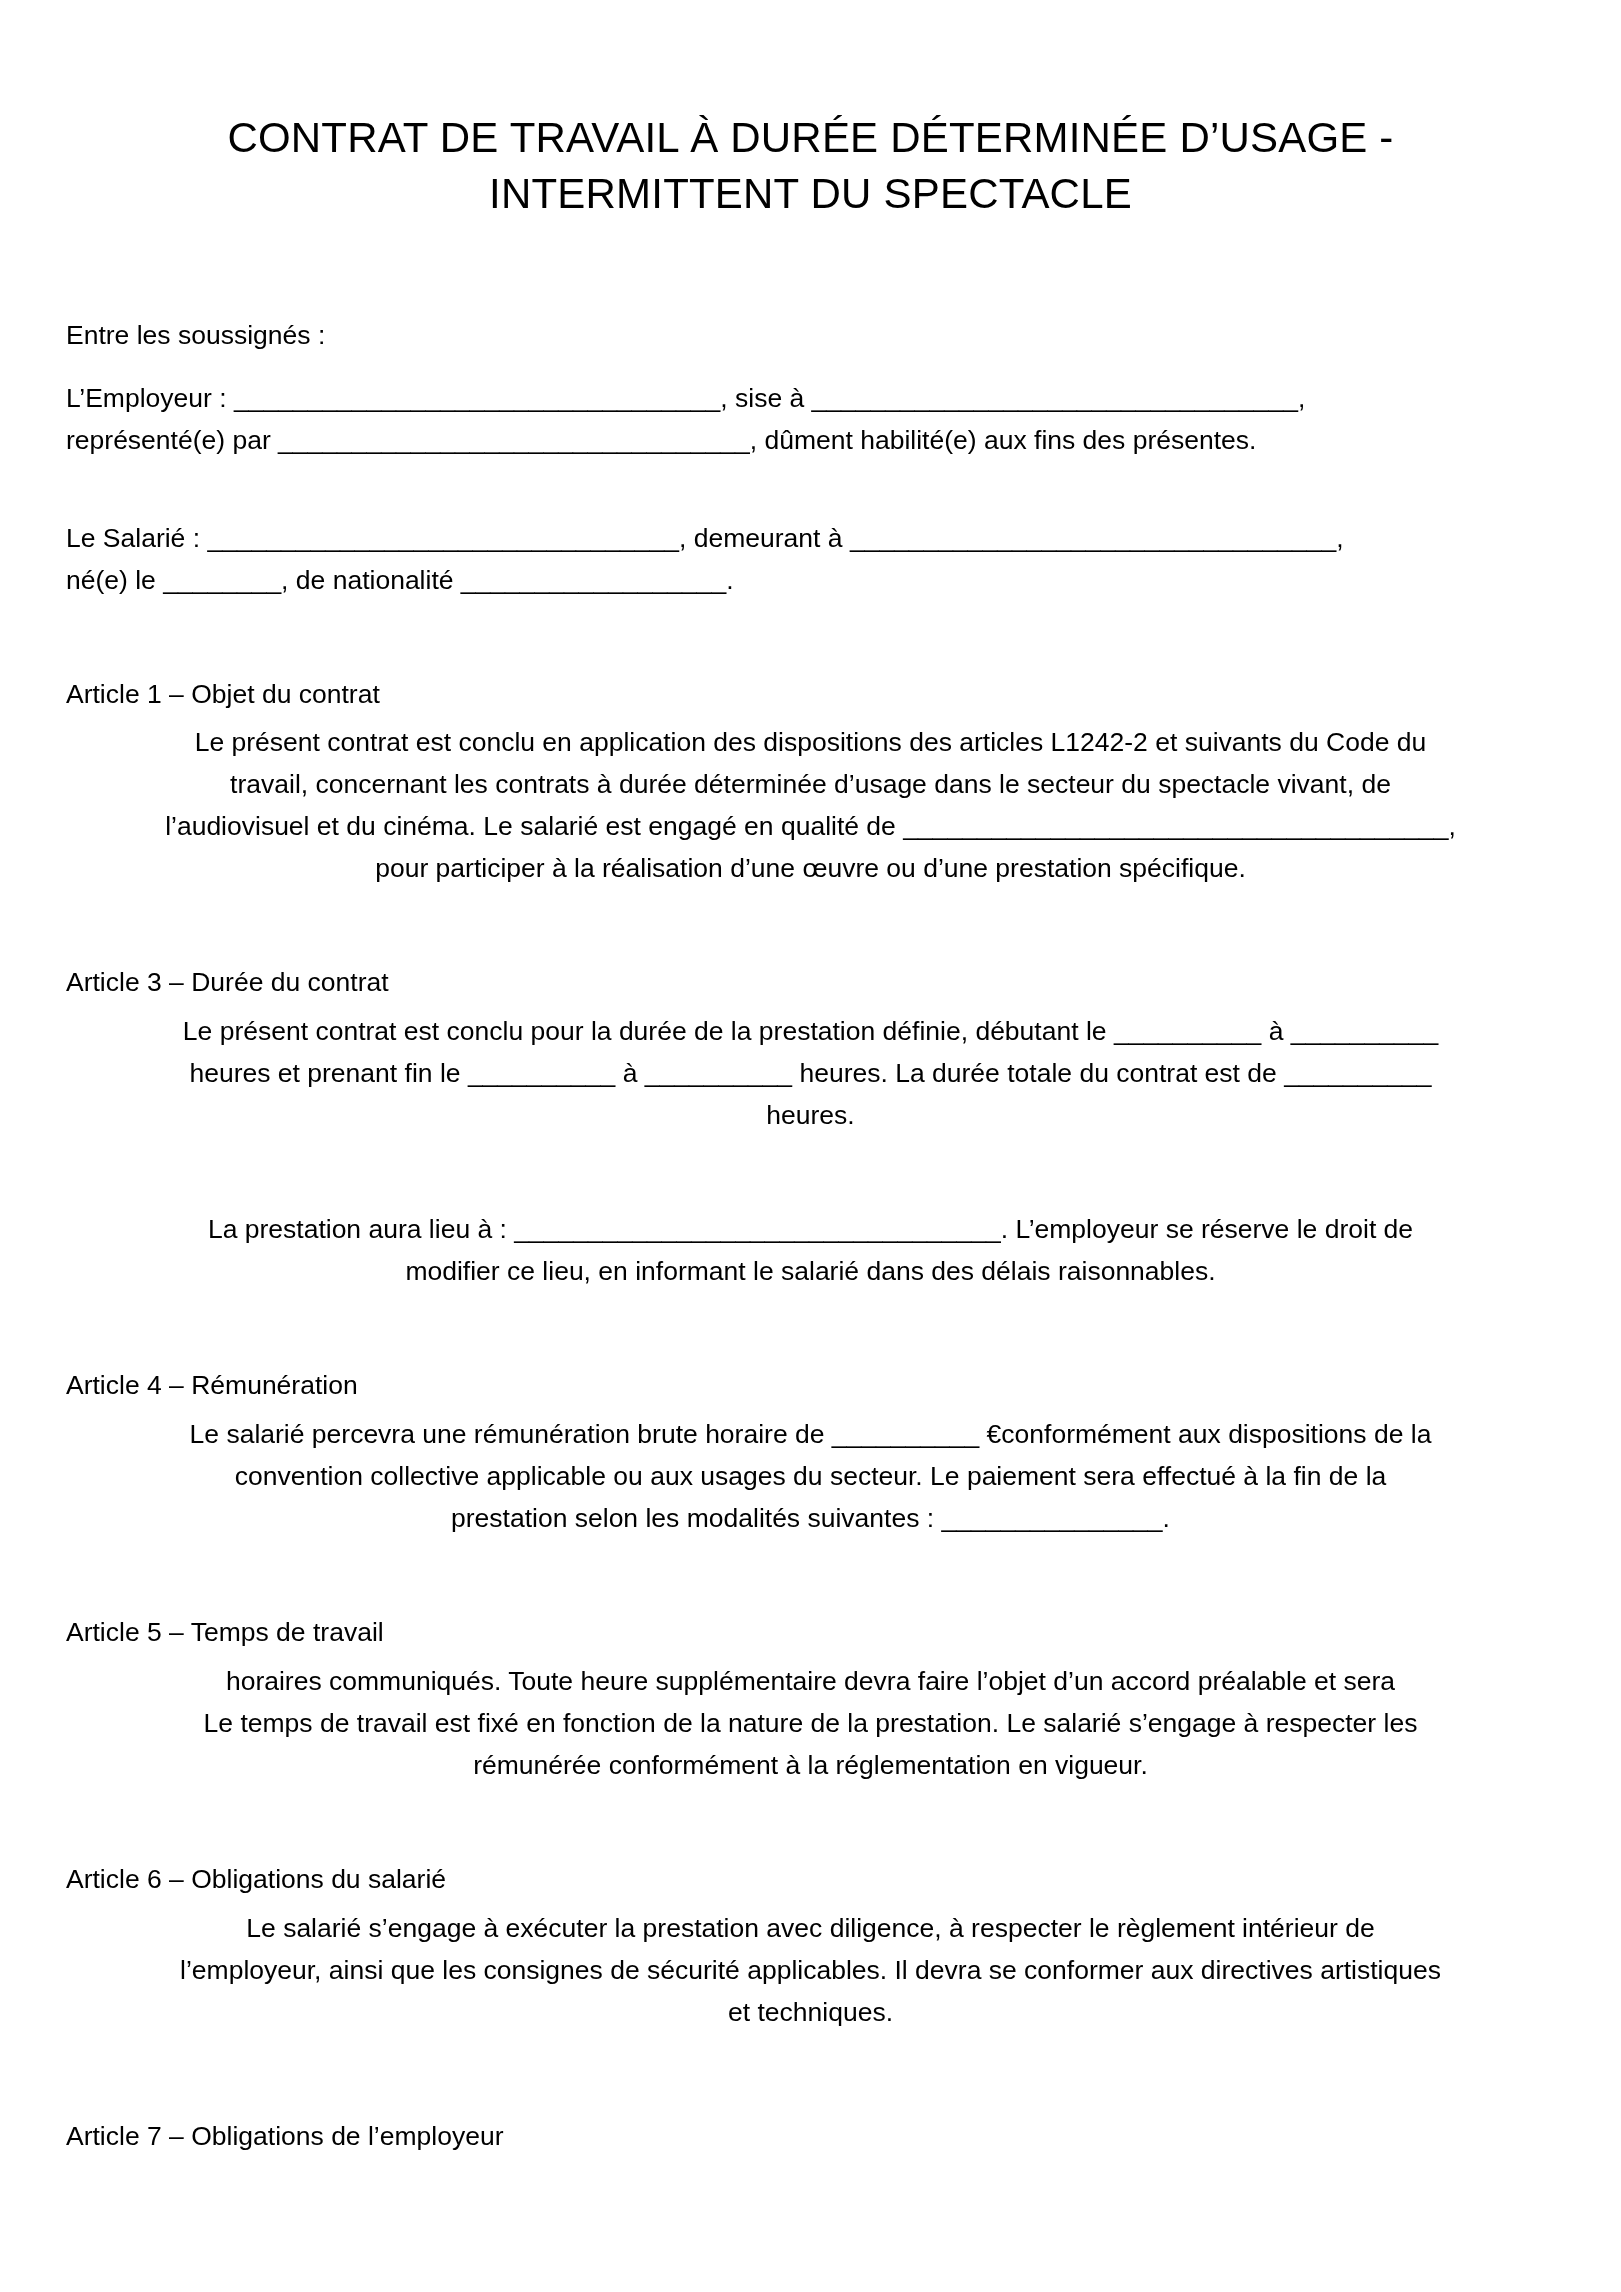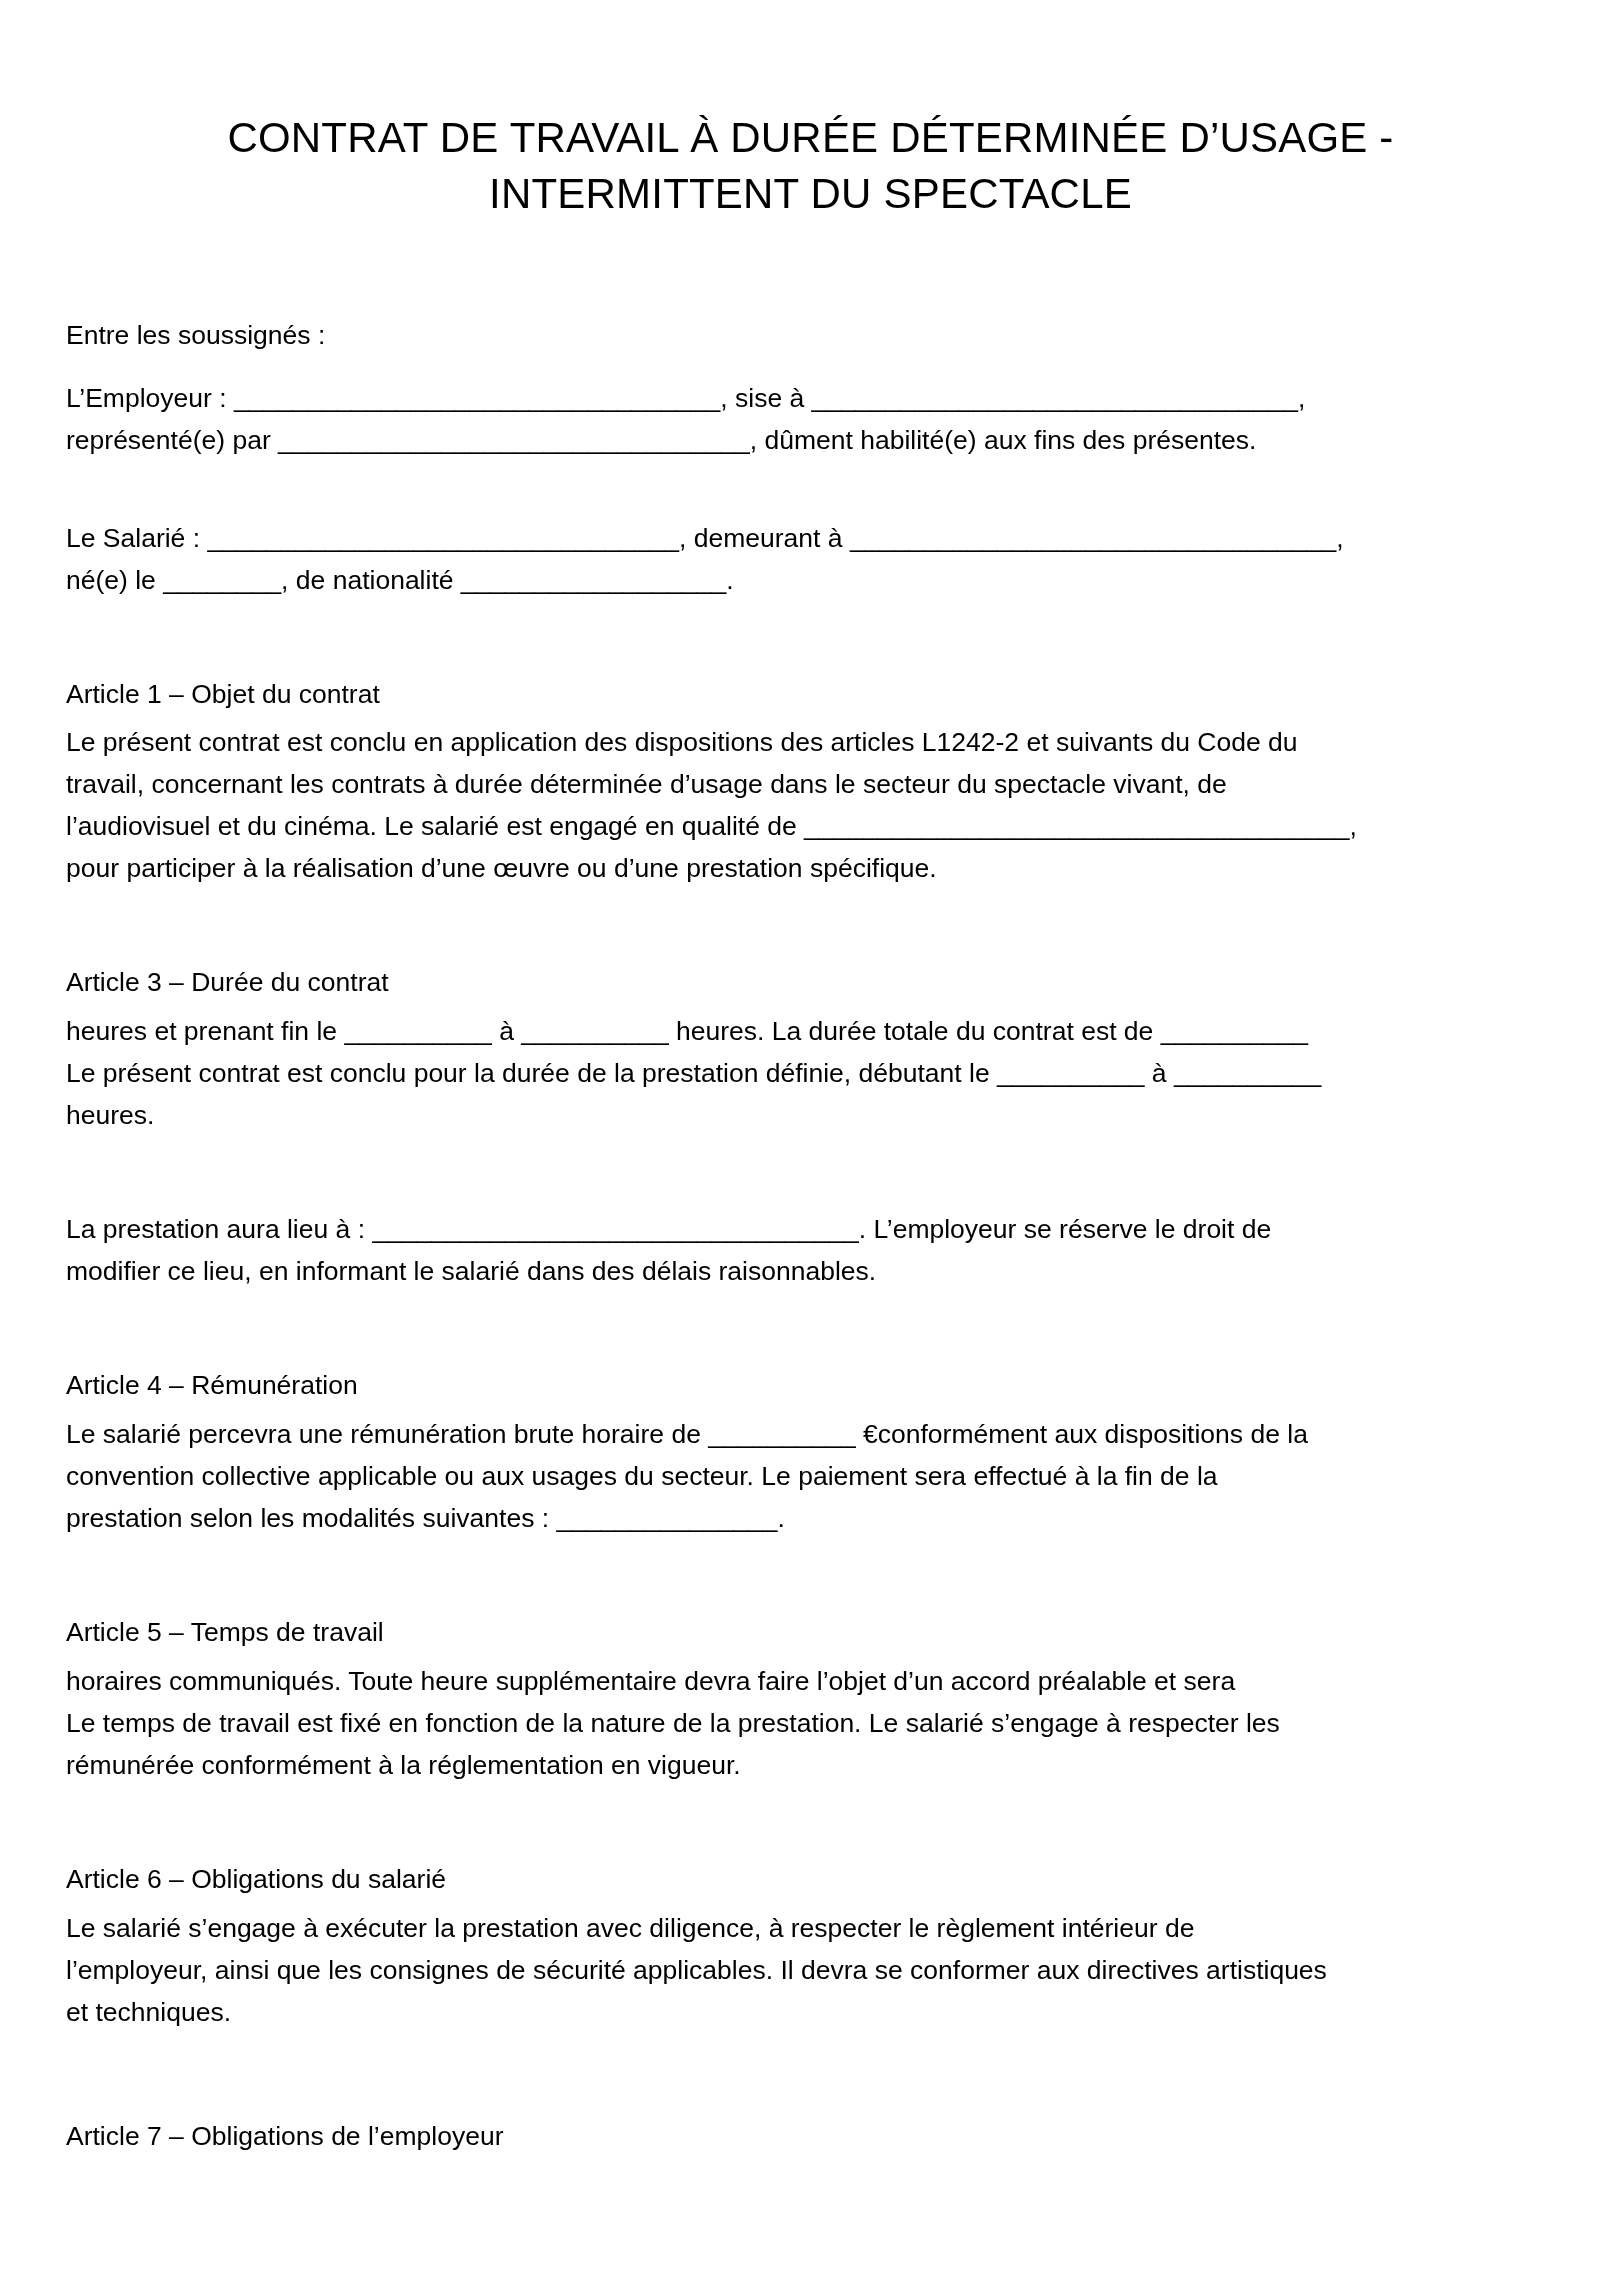--- a/index.html
+++ b/index.html
@@ -33,21 +33,21 @@
   .intro {
     margin: 92px 0 0 0;
   }
   .para { margin: 0; }
   .para-employer { margin-top: 20.6px; }
   .para-employee { margin-top: 56px; }
   .line { white-space: pre; }
   .article { margin-top: 72px; }
   .article:last-child { margin-top: 82px; }
   .article-heading { white-space: pre; }
-  .article-body { margin-top: 6.9px; }
+  .article-body { margin-top: 6.9px; text-align: center; }
 </style>
 </head>
 <body>
 
 <div class="page">
 
   <div class="title">
     <div class="title-line">CONTRAT DE TRAVAIL À DURÉE DÉTERMINÉE D’USAGE -</div>
     <div class="title-line">INTERMITTENT DU SPECTACLE</div>
   </div>
@@ -70,22 +70,22 @@
       <div class="line">Le présent contrat est conclu en application des dispositions des articles L1242-2 et suivants du Code du</div>
       <div class="line">travail, concernant les contrats à durée déterminée d’usage dans le secteur du spectacle vivant, de</div>
       <div class="line">l’audiovisuel et du cinéma. Le salarié est engagé en qualité de _____________________________________,</div>
       <div class="line">pour participer à la réalisation d’une œuvre ou d’une prestation spécifique.</div>
     </div>
   </section>
 
   <section class="article">
     <div class="article-heading">Article 3 – Durée du contrat</div>
     <div class="article-body">
+      <div class="line">Le présent contrat est conclu pour la durée de la prestation définie, débutant le __________ à __________</div>
       <div class="line">heures et prenant fin le __________ à __________ heures. La durée totale du contrat est de __________</div>
-      <div class="line">Le présent contrat est conclu pour la durée de la prestation définie, débutant le __________ à __________</div>
       <div class="line">heures.</div>
     </div>
   </section>
 
   <section class="article">
     <div class="article-body">
       <div class="line">La prestation aura lieu à : _________________________________. L’employeur se réserve le droit de</div>
       <div class="line">modifier ce lieu, en informant le salarié dans des délais raisonnables.</div>
     </div>
   </section>

